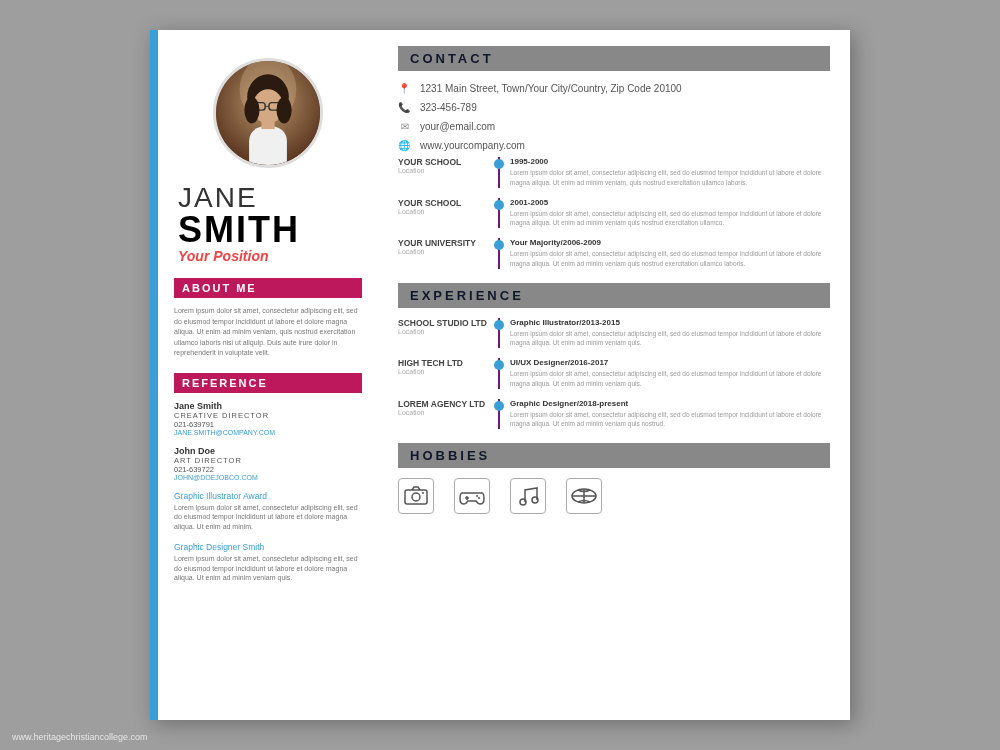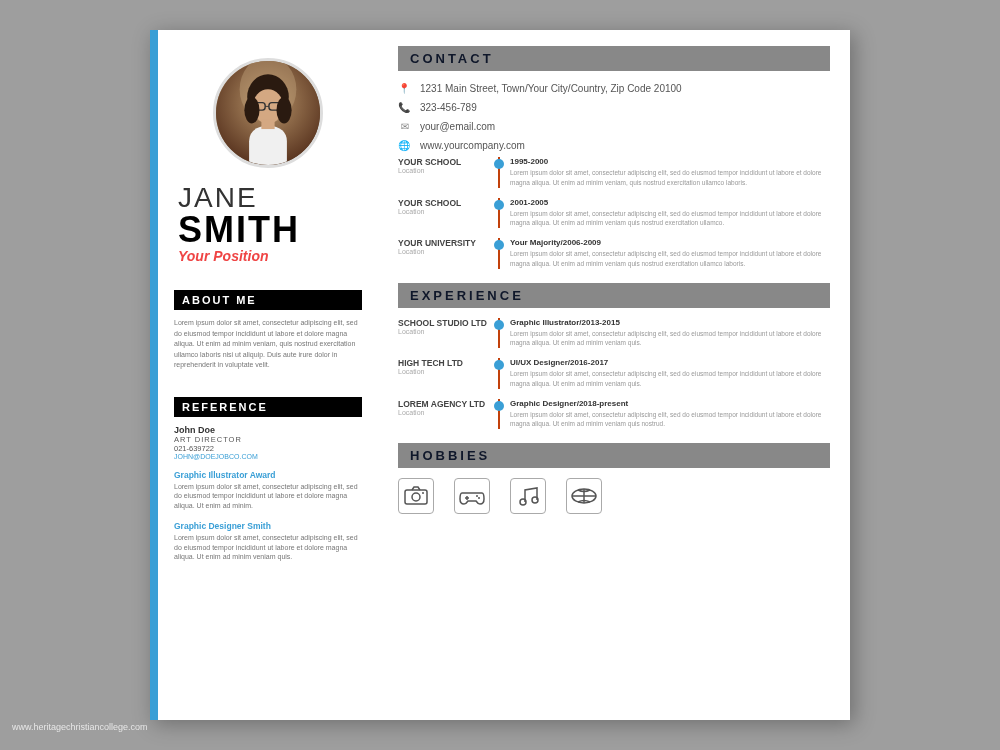--- a/index.html
+++ b/index.html
@@ -70,28 +70,28 @@
       letter-spacing: 2px;
     }
     .name-position {
       font-size: 14px;
       color: #ef4444;
       font-style: italic;
       font-weight: 600;
       margin-top: 0;
     }
     .section-header-left {
-      background: #000000;
+      background: #be185d;
       color: #fff;
       font-size: 11px;
       font-weight: 700;
       letter-spacing: 2px;
       padding: 4px 8px;
       margin-bottom: 8px;
-      margin-top: 26px;
+      margin-top: 14px;
     }
     .about-text {
       font-size: 7px;
       color: #777;
       line-height: 1.5;
     }
     .reference-block {
       margin-bottom: 10px;
     }
     .ref-name {
@@ -107,21 +107,21 @@
     .ref-phone {
       font-size: 7.5px;
       color: #555;
     }
     .ref-email {
       font-size: 7px;
       color: #3a9fd6;
     }
     .award-title {
       font-size: 8.5px;
-      font-weight: 700;
+      font-weight: 400;
       color: #3a9fd6;
       margin-bottom: 2px;
     }
     .award-text {
       font-size: 7px;
       color: #777;
       line-height: 1.4;
       margin-bottom: 10px;
     }
     
@@ -170,21 +170,21 @@
     }
     .timeline-col-left {
       width: 100px;
       flex-shrink: 0;
       text-align: left;
       padding-right: 10px;
       position: relative;
     }
     .timeline-col-right {
       flex: 1;
-      border-left: 2px solid #c2410c;
+      border-left: 2px solid #701a75;
       padding-left: 10px;
       position: relative;
     }
     .timeline-col-right::before {
       content: '';
       width: 10px;
       height: 10px;
       border-radius: 50%;
       background: #3a9fd6;
       position: absolute;
@@ -282,20 +282,26 @@
         <div class="name-first">JANE</div>
         <div class="name-last">SMITH</div>
         <div class="name-position">Your Position</div>
       </div>
 
       <div class="section-header-left">ABOUT ME</div>
       <p class="about-text">Lorem ipsum dolor sit amet, consectetur adipiscing elit, sed do eiusmod tempor incididunt ut labore et dolore magna aliqua. Ut enim ad minim veniam, quis nostrud exercitation ullamco laboris nisi ut aliquip. Duis aute irure dolor in reprehenderit in voluptate velit.</p>
 
       <div class="section-header-left">REFERENCE</div>
       <div class="reference-block">
+        <div class="ref-name">Jane Smith</div>
+        <div class="ref-title">CREATIVE DIRECTOR</div>
+        <div class="ref-phone">021-639791</div>
+        <div class="ref-email">JANE.SMITH@COMPANY.COM</div>
+      </div>
+      <div class="reference-block">
         <div class="ref-name">John Doe</div>
         <div class="ref-title">ART DIRECTOR</div>
         <div class="ref-phone">021-639722</div>
         <div class="ref-email">JOHN@DOEJOBCO.COM</div>
       </div>
 
       <div>
         <div class="award-title">Graphic Illustrator Award</div>
         <div class="award-text">Lorem ipsum dolor sit amet, consectetur adipiscing elit, sed do eiusmod tempor incididunt ut labore et dolore magna aliqua. Ut enim ad minim.</div>
       </div>
@@ -437,15 +443,15 @@
             <path d="M8 3 Q14 6 20 3"></path>
             <path d="M8 15 Q14 12 20 15"></path>
             <line x1="14" y1="2" x2="14" y2="16"></line>
           </svg>
         </div>
       </div>
 
     </div>
   </div>
 
-  <div class="watermark" style="position:absolute; bottom:18px; left:12px; font-size:9px; color:rgba(255,255,255,0.75);">www.heritagechristiancollege.com</div>
+  <div class="watermark" style="position:absolute; bottom:8px; left:12px; font-size:9px; color:rgba(255,255,255,0.75);">www.heritagechristiancollege.com</div>
 
 </div>
 
 </body></html>

